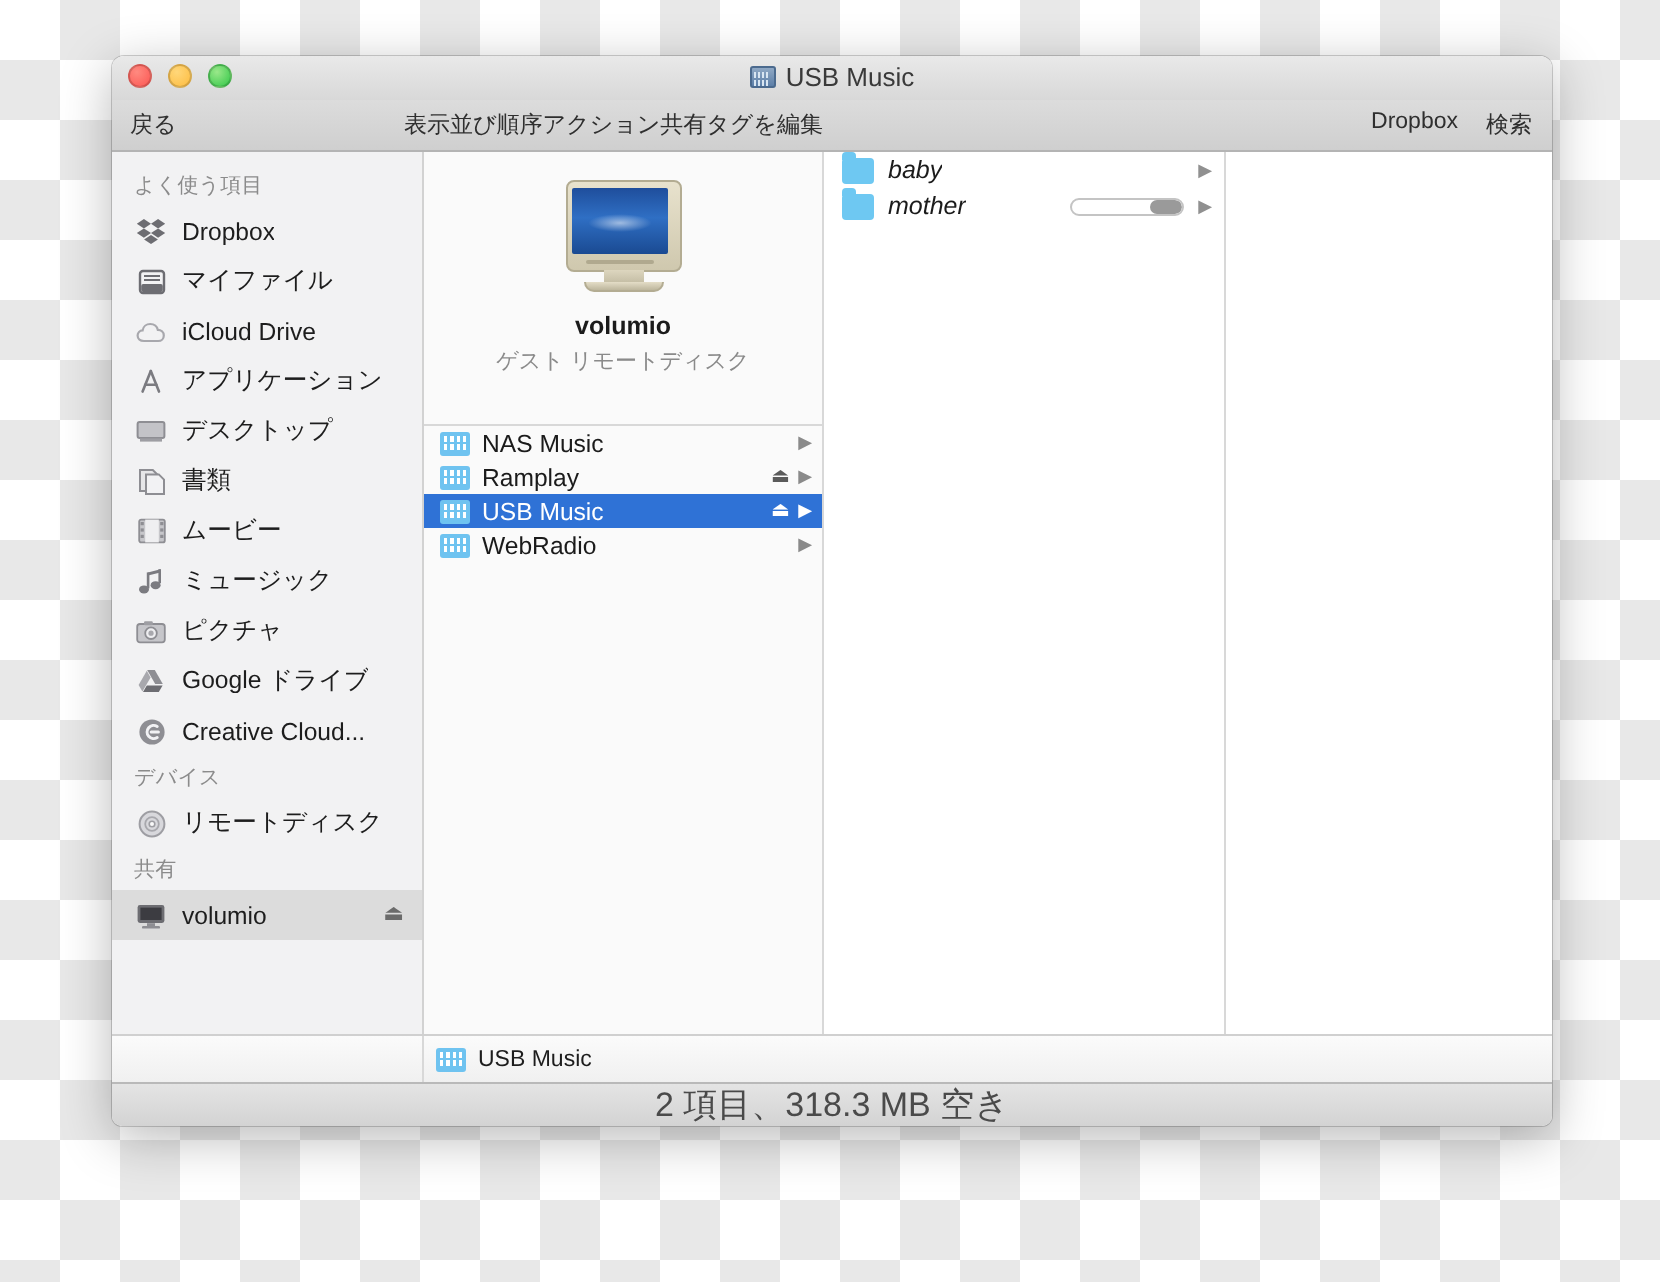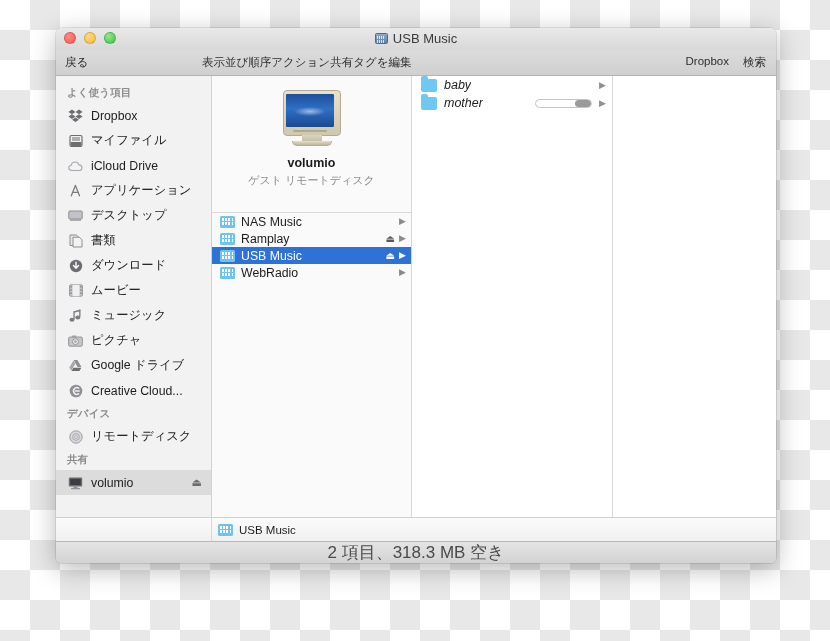--- a/index.html
+++ b/index.html
@@ -134,21 +134,21 @@
     flex: 0 0 156px;
     background: #f2f2f3;
     border-right: 1px solid #d2d2d2;
     padding-top: 6px;
     overflow: hidden;
     font-size: 12px;
     position: relative;
   }
   .sb-header {
     font-size: 10.5px;
-    font-weight: bold;
+    font-weight: normal;
     color: #8b8b8b;
     padding: 4px 0 3px 11px;
     letter-spacing: 0.1px;
   }
   .sb-item {
     height: 25px;
     display: flex;
     align-items: center;
     padding-left: 11px;
     gap: 7px;
@@ -493,29 +493,20 @@
       <div class="sb-item">
         <span class="sb-icon">
           <svg width="14" height="14" viewBox="0 0 14 14">
               <path d="M1 1 H7.4 L10 3.6 V11.5 H1 Z" fill="#e6e6e8" stroke="#8e8e93" stroke-width="1"></path>
               <path d="M4 3.2 H10.4 L13 5.8 V13 H4 Z" fill="#f2f2f4" stroke="#8e8e93" stroke-width="1"></path>
             </svg>
         </span>
         <span class="sb-label">書類</span>
       </div>
 
-      <div class="sb-item">
-        <span class="sb-icon">
-          <svg width="14" height="14" viewBox="0 0 14 14">
-              <circle cx="7" cy="7" r="6.2" fill="#6d6d72"></circle>
-              <path d="M7 3.2 V8.6 M4.5 6.6 L7 9.2 L9.5 6.6" stroke="#fff" stroke-width="1.4" fill="none" stroke-linecap="round" stroke-linejoin="round"></path>
-            </svg>
-        </span>
-        <span class="sb-label">ダウンロード</span>
-      </div>
 
       <div class="sb-item">
         <span class="sb-icon">
           <svg width="14" height="13" viewBox="0 0 14 13">
               <rect x="0.6" y="0.8" width="12.8" height="11.4" rx="1" fill="#c6c6ca" stroke="#8e8e93" stroke-width="0.9"></rect>
               <rect x="3.6" y="0.8" width="6.8" height="11.4" fill="#efeff1"></rect>
               <g fill="#8e8e93">
                 <rect x="1.3" y="2" width="1.6" height="1.6"></rect>
                 <rect x="1.3" y="5.2" width="1.6" height="1.6"></rect>
                 <rect x="1.3" y="8.4" width="1.6" height="1.6"></rect>

